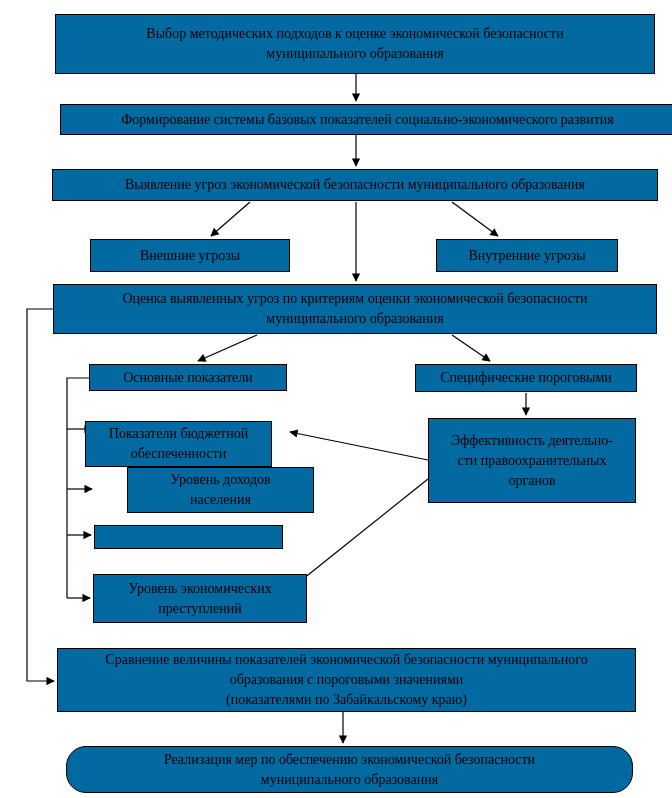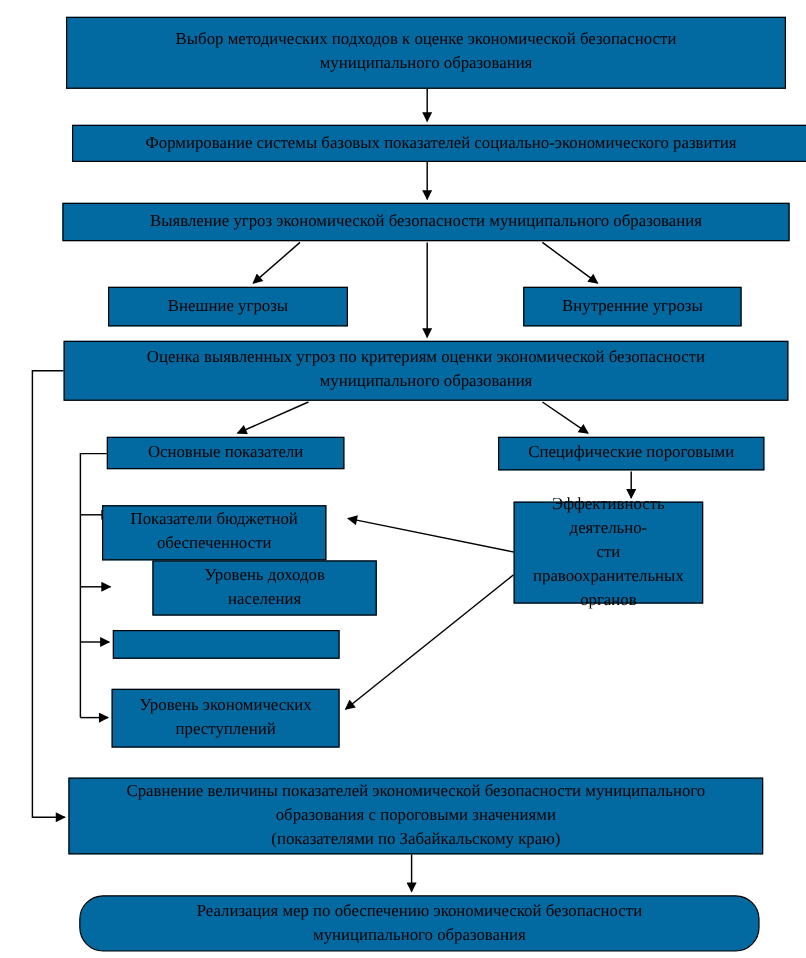--- a/index.html
+++ b/index.html
@@ -48,22 +48,22 @@
   .n-b  { left: 43px;  top: 104px; width: 615px; height: 31px; margin-left: 17px; }
   .n-c  { left: 52px;  top: 169px; width: 606px; height: 32px; }
   .n-ext{ left: 90px;  top: 239px; width: 200px; height: 33px; }
   .n-int{ left: 436px; top: 239px; width: 182px; height: 33px; }
   .n-e  { left: 53px;  top: 284px; width: 604px; height: 50px; }
   .n-f1 { left: 89px;  top: 364px; width: 198px; height: 27px; }
   .n-f2 { left: 415px; top: 364px; width: 222px; height: 28px; }
   .n-g1 { left: 85px;  top: 407px; width: 187px; height: 46px; margin-top: 14px; }
   .n-g2 { left: 95px;  top: 467px; width: 187px; height: 46px; margin-left: 32px; }
   .n-g3 { left: 94px;  top: 525px; width: 189px; height: 24px; }
-  .n-g4 { left: 93px;  top: 574px; width: 190px; height: 49px; }
-  .n-h  { left: 428px; top: 418px; width: 158px; height: 85px; }
+  .n-g4 { left: 93px;  top: 574px; width: 214px; height: 49px; }
+  .n-h  { left: 428px; top: 418px; width: 208px; height: 85px; }
   .n-i  { left: 57px;  top: 648px; width: 579px; height: 64px; }
   .n-j  { left: 66px;  top: 746px; width: 567px; height: 47px; border-radius: 20px; }
 </style>
 </head>
 <body>
 
 <div class="canvas">
 
   <svg class="connectors" width="672" height="798" viewBox="0 0 672 798" stroke="#000000" stroke-width="1.2" fill="none">
     <defs>

